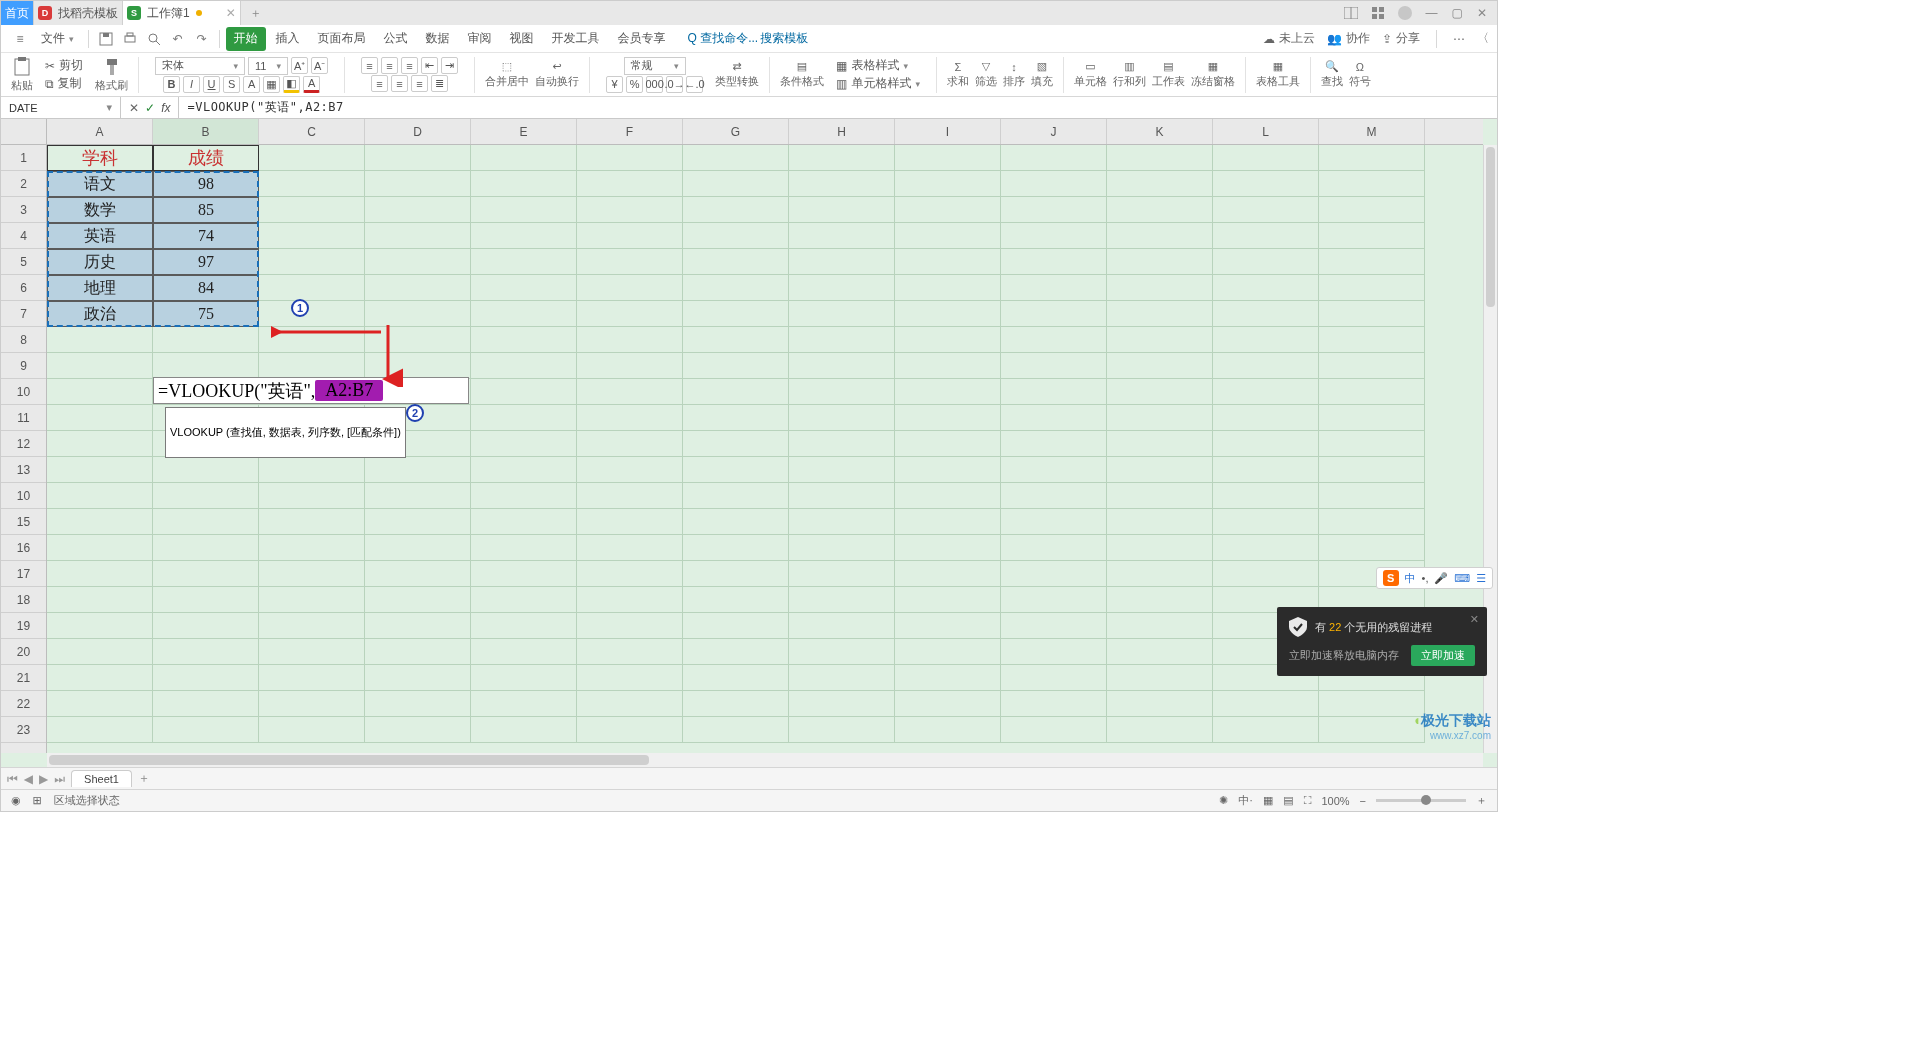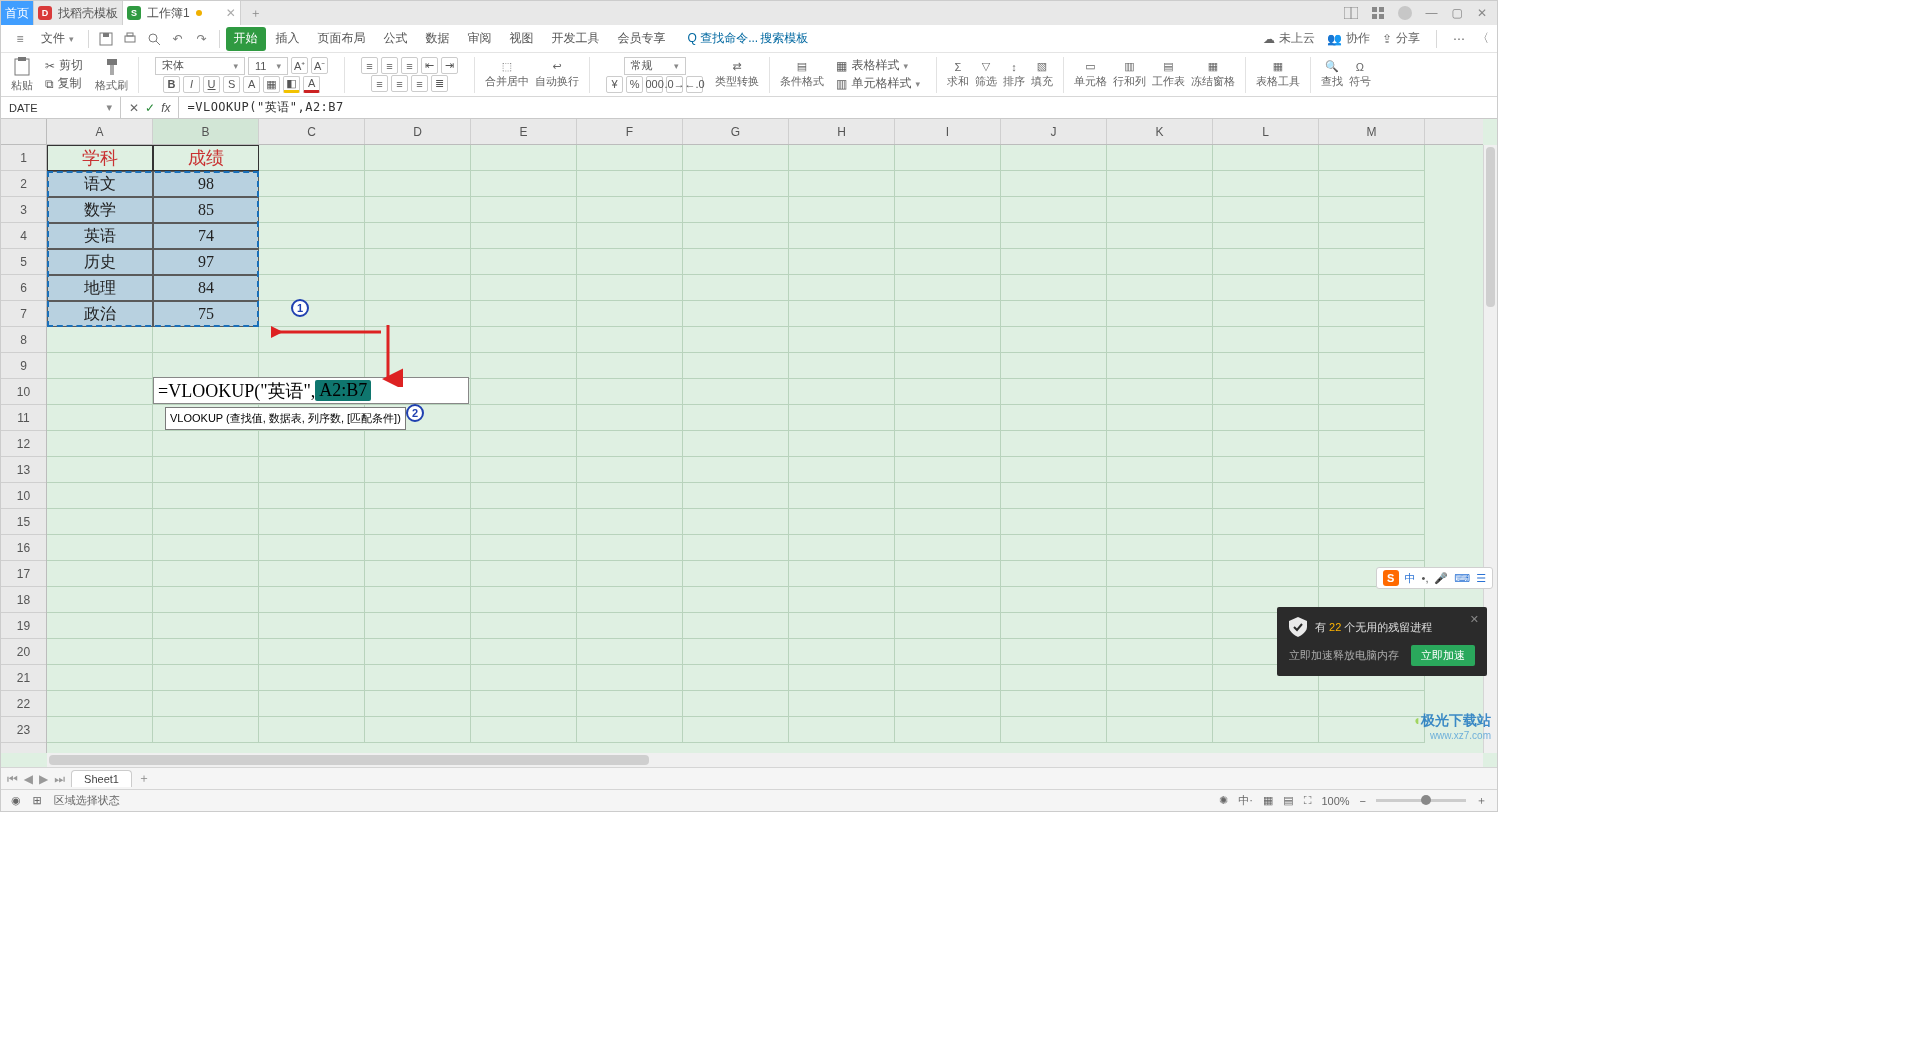--- a/index.html
+++ b/index.html
@@ -51,22 +51,22 @@
   .colhdr .ch{width:106px;border-right:1px solid #cfcfcf;display:flex;align-items:center;justify-content:center;color:#555;font-size:12px;}
   .colhdr .ch.sel { background:#d2e6d6;}
   .rowhdr{position:absolute;left:0;top:26px;bottom:14px;width:46px;background:#e9e9e9;border-right:1px solid #bcbcbc;z-index:2;}
   .rowhdr .rh{height:26px;border-bottom:1px solid #cfcfcf;display:flex;align-items:center;justify-content:center;color:#555;font-size:12px;}
   .cells{position:absolute;left:46px;top:26px;right:14px;bottom:14px;}
   .cells .row{display:flex;height:26px;}
   .cells .c{width:106px;border-right:1px solid #b8d3bc;border-bottom:1px solid #b8d3bc;display:flex;align-items:center;justify-content:center;font-size:16px;color:#222;}
   .c.hred{color:#c93232;font-family:"KaiTi","STKaiti",serif;font-size:18px;}
   .blue-dashed{position:absolute;border:2px dashed #1a6fb8;pointer-events:none;}
   .cellinput{position:absolute;background:#fff;border:1px solid #888;font-size:18px;font-family:"SimSun",serif;padding:1px 4px;display:flex;align-items:center;outline:none;}
-  .cellinput .hl{background:#0f766e;border-radius:2px;padding:0 4px;}
-  .tooltip{position:absolute;background:#fff;border:1px solid #7a7a7a;font-size:11px;padding:3px 4px;font-family:"SimSun",Arial;}
+  .cellinput .hl{background:#a21caf;border-radius:2px;padding:0 10px;}
+  .tooltip{position:absolute;background:#fff;border:1px solid #7a7a7a;font-size:11px;padding:17px 4px;font-family:"SimSun",Arial;}
   
   .annot{position:absolute;pointer-events:none;}
   .badge-num{width:18px;height:18px;border:2px solid #2040b0;border-radius:50%;background:#fff;color:#2040b0;font-weight:bold;font-size:11px;display:flex;align-items:center;justify-content:center;}
   
   .vscroll{position:absolute;right:0;top:26px;bottom:14px;width:14px;background:#f0f0f0;border-left:1px solid #d5d5d5;}
   .vthumb{position:absolute;left:2px;right:2px;top:2px;height:160px;background:#cfcfcf;border-radius:4px;}
   .hscroll{position:absolute;left:46px;right:14px;bottom:0;height:14px;background:#f0f0f0;display:flex;}
   .hthumb{position:absolute;left:2px;height:10px;top:2px;width:600px;background:#cfcfcf;border-radius:4px;}
   
   .sheettabs{height:22px;background:#f5f5f5;border-top:1px solid #d5d5d5;display:flex;align-items:center;padding:0 6px;gap:6px;}

